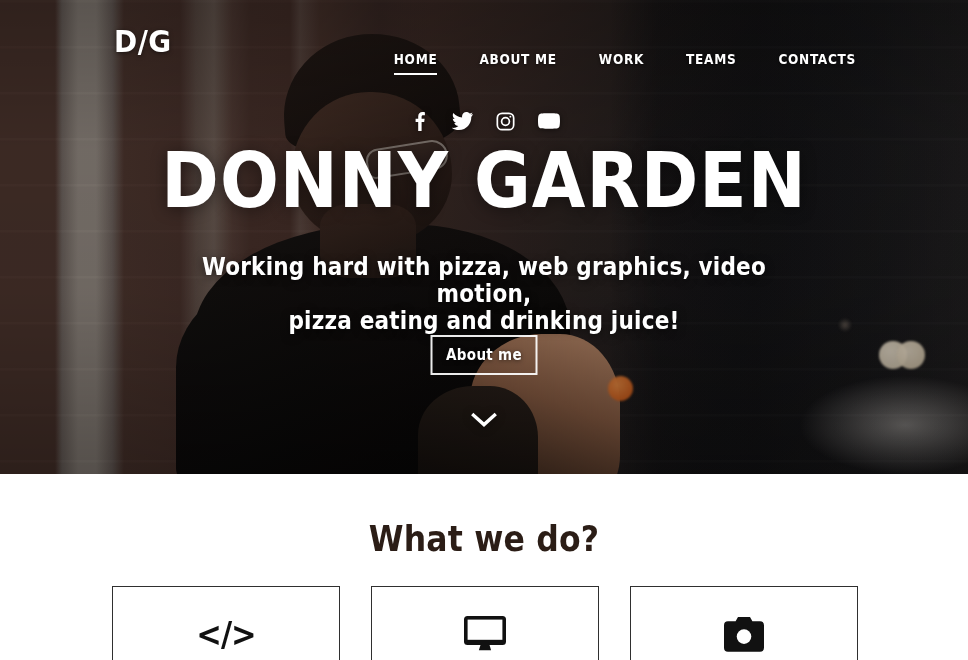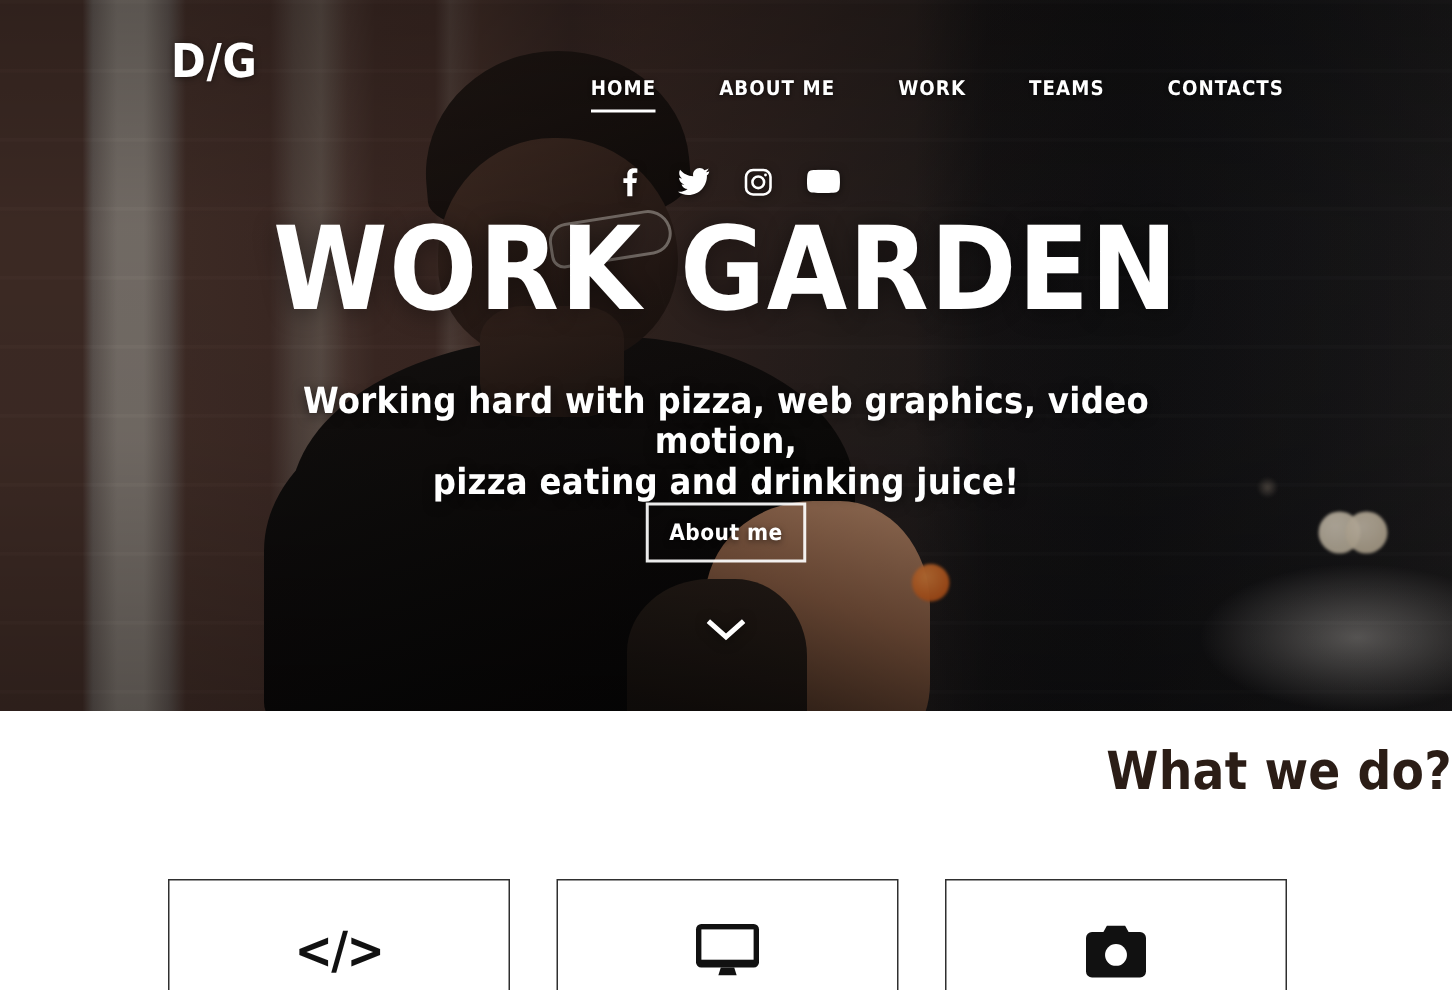--- a/index.html
+++ b/index.html
@@ -216,23 +216,23 @@
     width:34px; height:24px;
     display:flex; align-items:center; justify-content:center;
     color:#fff; cursor:pointer;
     filter:drop-shadow(0 1px 4px rgba(0,0,0,.5));
   }
 
   
   .services { position:relative; width:968px; height:186px; background:#fff; }
 
   .services-title {
-    position:absolute; left:0; right:0; top:495px;
+    position:absolute; left:0; right:0; top:519px;
     margin-top:-474px;
-    text-align:right;
+    text-align:center;
     color:#2b1d16;
     font-family:"DejaVu Sans Condensed","Liberation Sans Narrow","Liberation Sans", sans-serif;
     font-size:35px; font-weight:700; letter-spacing:.2px;
   }
 
   .cards {
     position:absolute; left:112px; top:112px;
     display:flex; gap:31px;
   }
   .card {
@@ -307,21 +307,21 @@
         </svg>
       </a>
       <a class="social-link" href="#">
         <svg width="22" height="16" viewBox="0 0 24 17" fill="currentColor">
           <path d="M23.5 2.65A3 3 0 0 0 21.4.54C19.54 0 12 0 12 0S4.46 0 2.6.54A3 3 0 0 0 .5 2.65C0 4.52 0 8.42 0 8.42s0 3.9.5 5.77a3 3 0 0 0 2.1 2.11C4.46 16.84 12 16.84 12 16.84s7.54 0 9.4-.54a3 3 0 0 0 2.1-2.11c.5-1.87.5-5.77.5-5.77s0-3.9-.5-5.77z"></path>
           <path d="M9.55 12.02V4.82l6.3 3.6-6.3 3.6z" fill="#fff"></path>
         </svg>
       </a>
     </div>
 
-    <h1 class="hero-title">WORK GARDEN</h1>
+    <h1 class="hero-title">DONNY GARDEN</h1>
 
     <p class="hero-sub">
       <span>Working hard with pizza, web graphics, video motion,</span><br>
       <span>pizza eating and drinking juice!</span>
     </p>
 
     <button class="hero-btn">About me</button>
 
     <div class="scroll-chevron">
       <svg width="26" height="16" viewBox="0 0 26 16" fill="none" stroke="currentColor" stroke-width="3.4" stroke-linecap="square">

